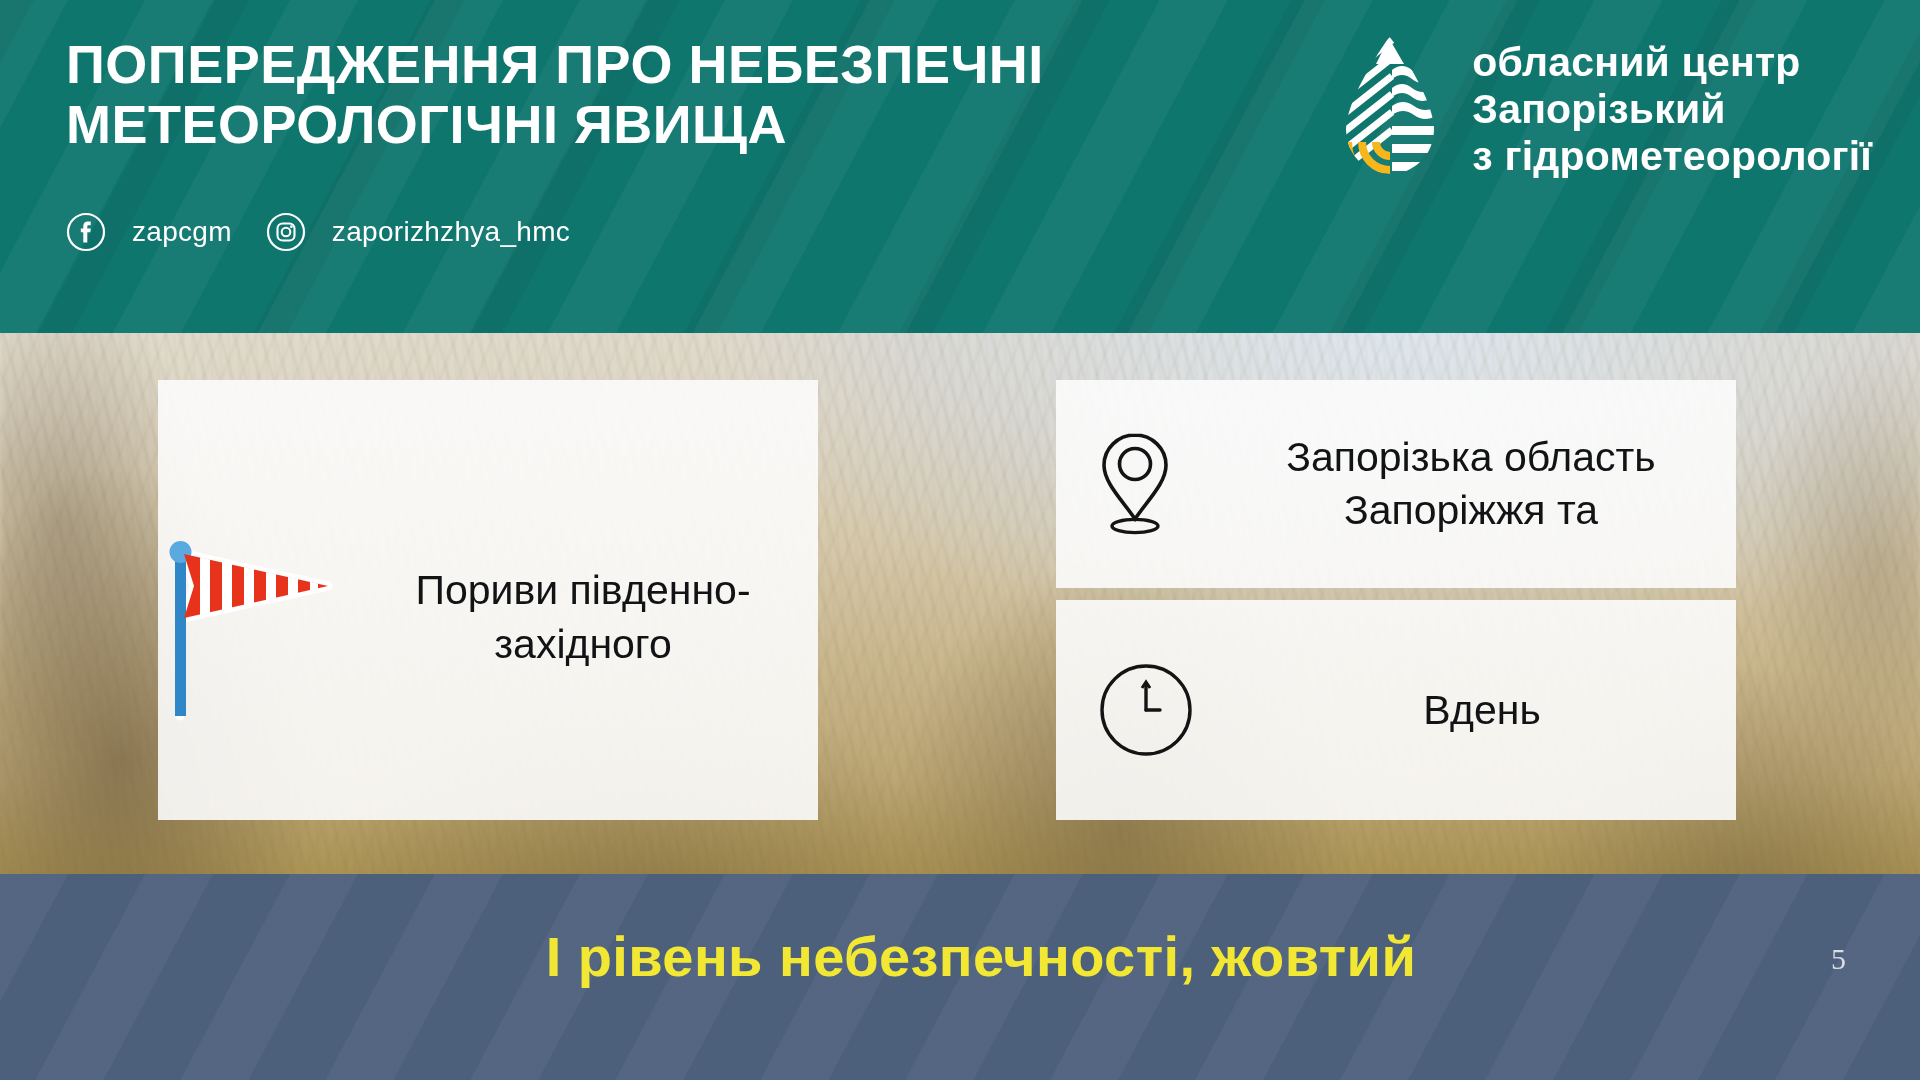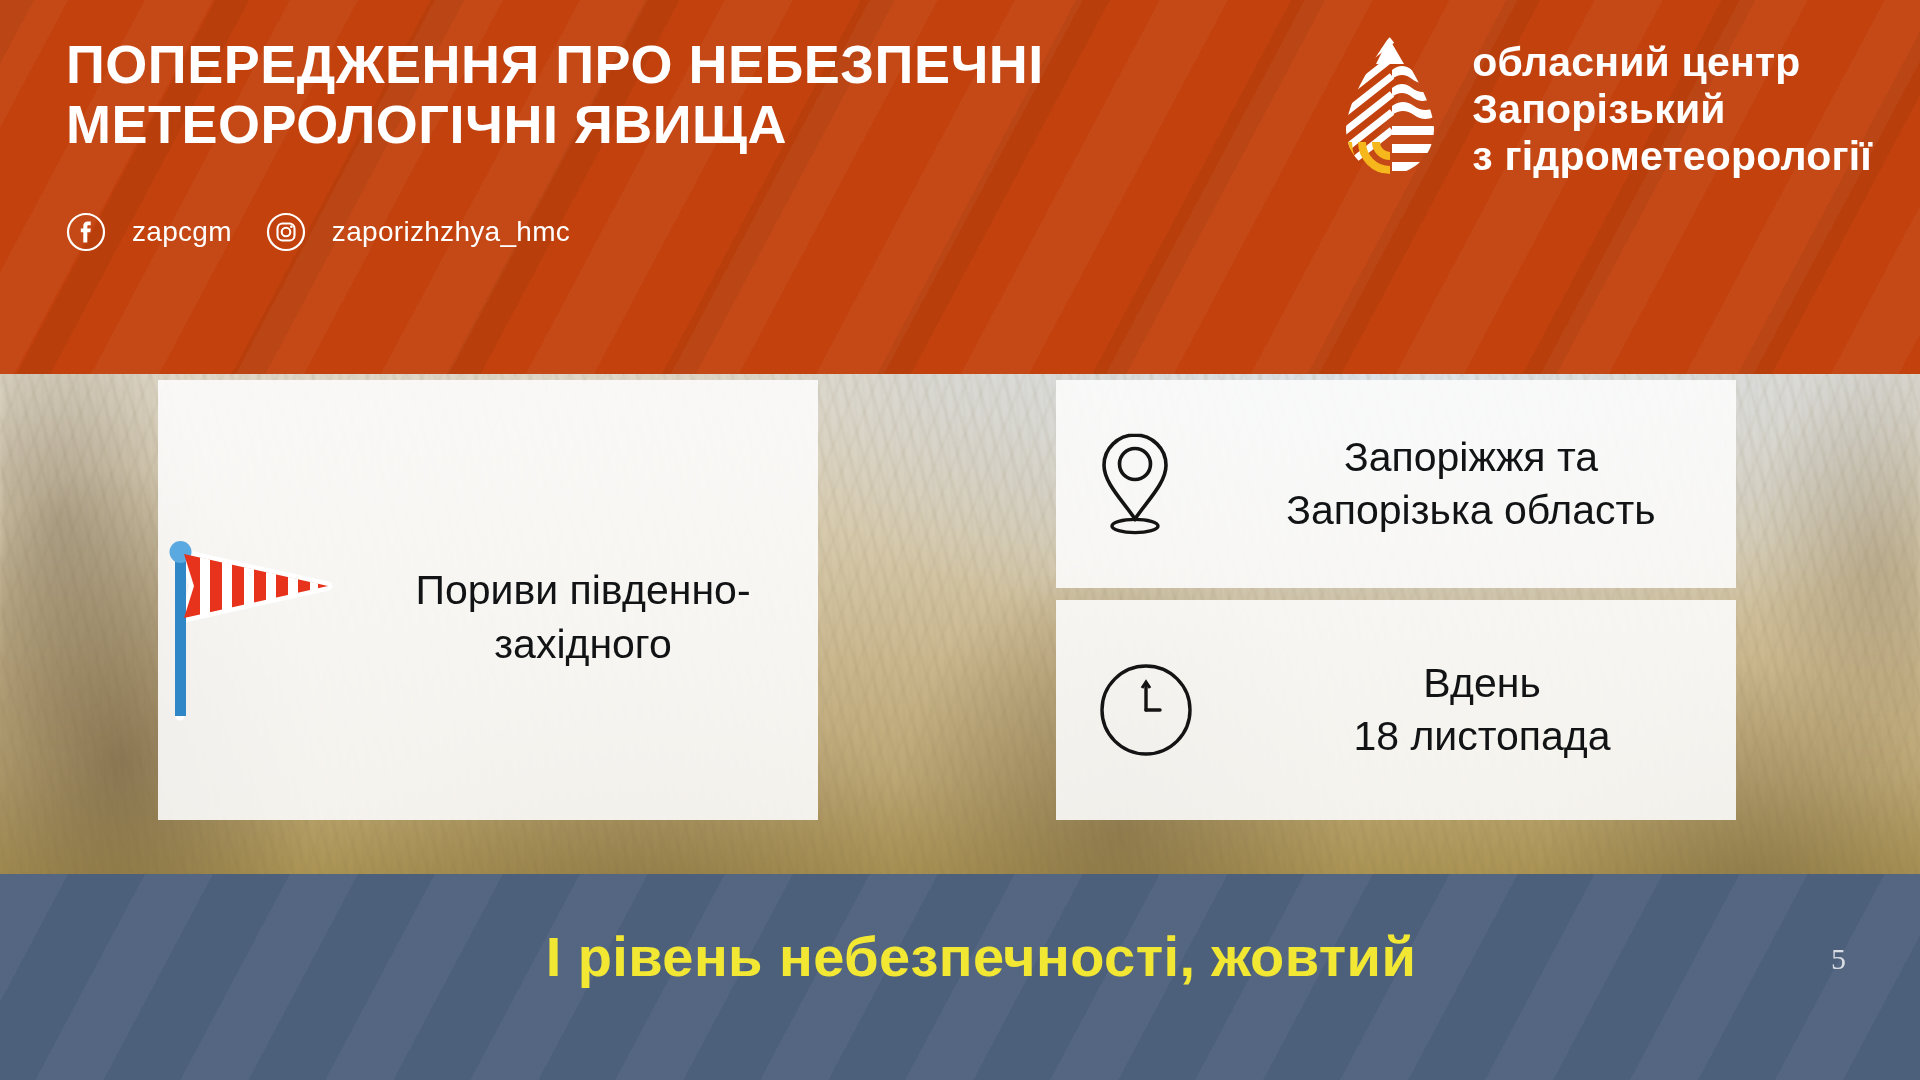--- a/index.html
+++ b/index.html
@@ -39,22 +39,22 @@
   .photo-bg::after{
     content:""; position:absolute; inset:0;
     background:
       radial-gradient(ellipse 210px 340px at 60px 520px, rgba(86,70,48,0.30) 0%, rgba(0,0,0,0) 68%),
       radial-gradient(ellipse 170px 300px at 1875px 560px, rgba(96,80,54,0.22) 0%, rgba(0,0,0,0) 70%);
     filter:blur(3px);
   }
 
   
   .header{
-    position:absolute; left:0; top:0; width:1920px; height:374px;
-    background:#c2410c;
+    position:absolute; left:0; top:0; width:1920px; height:333px;
+    background:#0f766e;
     overflow:hidden;
     text-decoration:underline;
   }
   .header .stripes{
     position:absolute; inset:0;
     background:repeating-linear-gradient(118deg,
       rgba(255,255,255,0.045) 0px, rgba(255,255,255,0.045) 60px,
       rgba(255,255,255,0.00) 60px, rgba(255,255,255,0.00) 128px);
   }
   .header .stripes2{
@@ -259,37 +259,36 @@
 
 <div class="card" id="region-card">
   <span class="pin-icon">
     <svg width="74" height="106" viewBox="0 0 74 106">
       <path d="M37 4 C19.8 4 6 17.5 6 34.2 C6 52 25 70 37 88 C49 70 68 52 68 34.2 C68 17.5 54.2 4 37 4 Z" fill="none" stroke="#141414" stroke-width="3.6"></path>
       <circle cx="37" cy="33" r="15.5" fill="none" stroke="#141414" stroke-width="3.6"></circle>
       <ellipse cx="37" cy="95" rx="23" ry="6.6" fill="none" stroke="#141414" stroke-width="3.4"></ellipse>
     </svg>
   </span>
   <div class="region-text">
+    <span>Запорізька область</span>
     <span>Запоріжжя та</span>
-    <span>Запорізька область</span>
   </div>
 </div>
 
 <div class="card" id="time-card">
   <span class="clock-icon">
     <svg width="96" height="96" viewBox="0 0 96 96">
       <circle cx="48" cy="48" r="44" fill="none" stroke="#141414" stroke-width="3.4"></circle>
       <path d="M48 48 L48 22" stroke="#141414" stroke-width="3.4" stroke-linecap="round" fill="none"></path>
       <path d="M48 48 L62 48" stroke="#141414" stroke-width="3.4" stroke-linecap="round" fill="none"></path>
       <path d="M44 26 L48 20 L52 26" fill="none" stroke="#141414" stroke-width="3"></path>
     </svg>
   </span>
   <div class="time-text">
     <span>Вдень</span>
-    <span>18 листопада</span>
   </div>
 </div>
 
 <div class="footer">
   <div class="stripes"></div>
   <div class="footer-text">І рівень небезпечності, жовтий</div>
   <div class="page-num">5</div>
 </div>
 
 </body></html>

